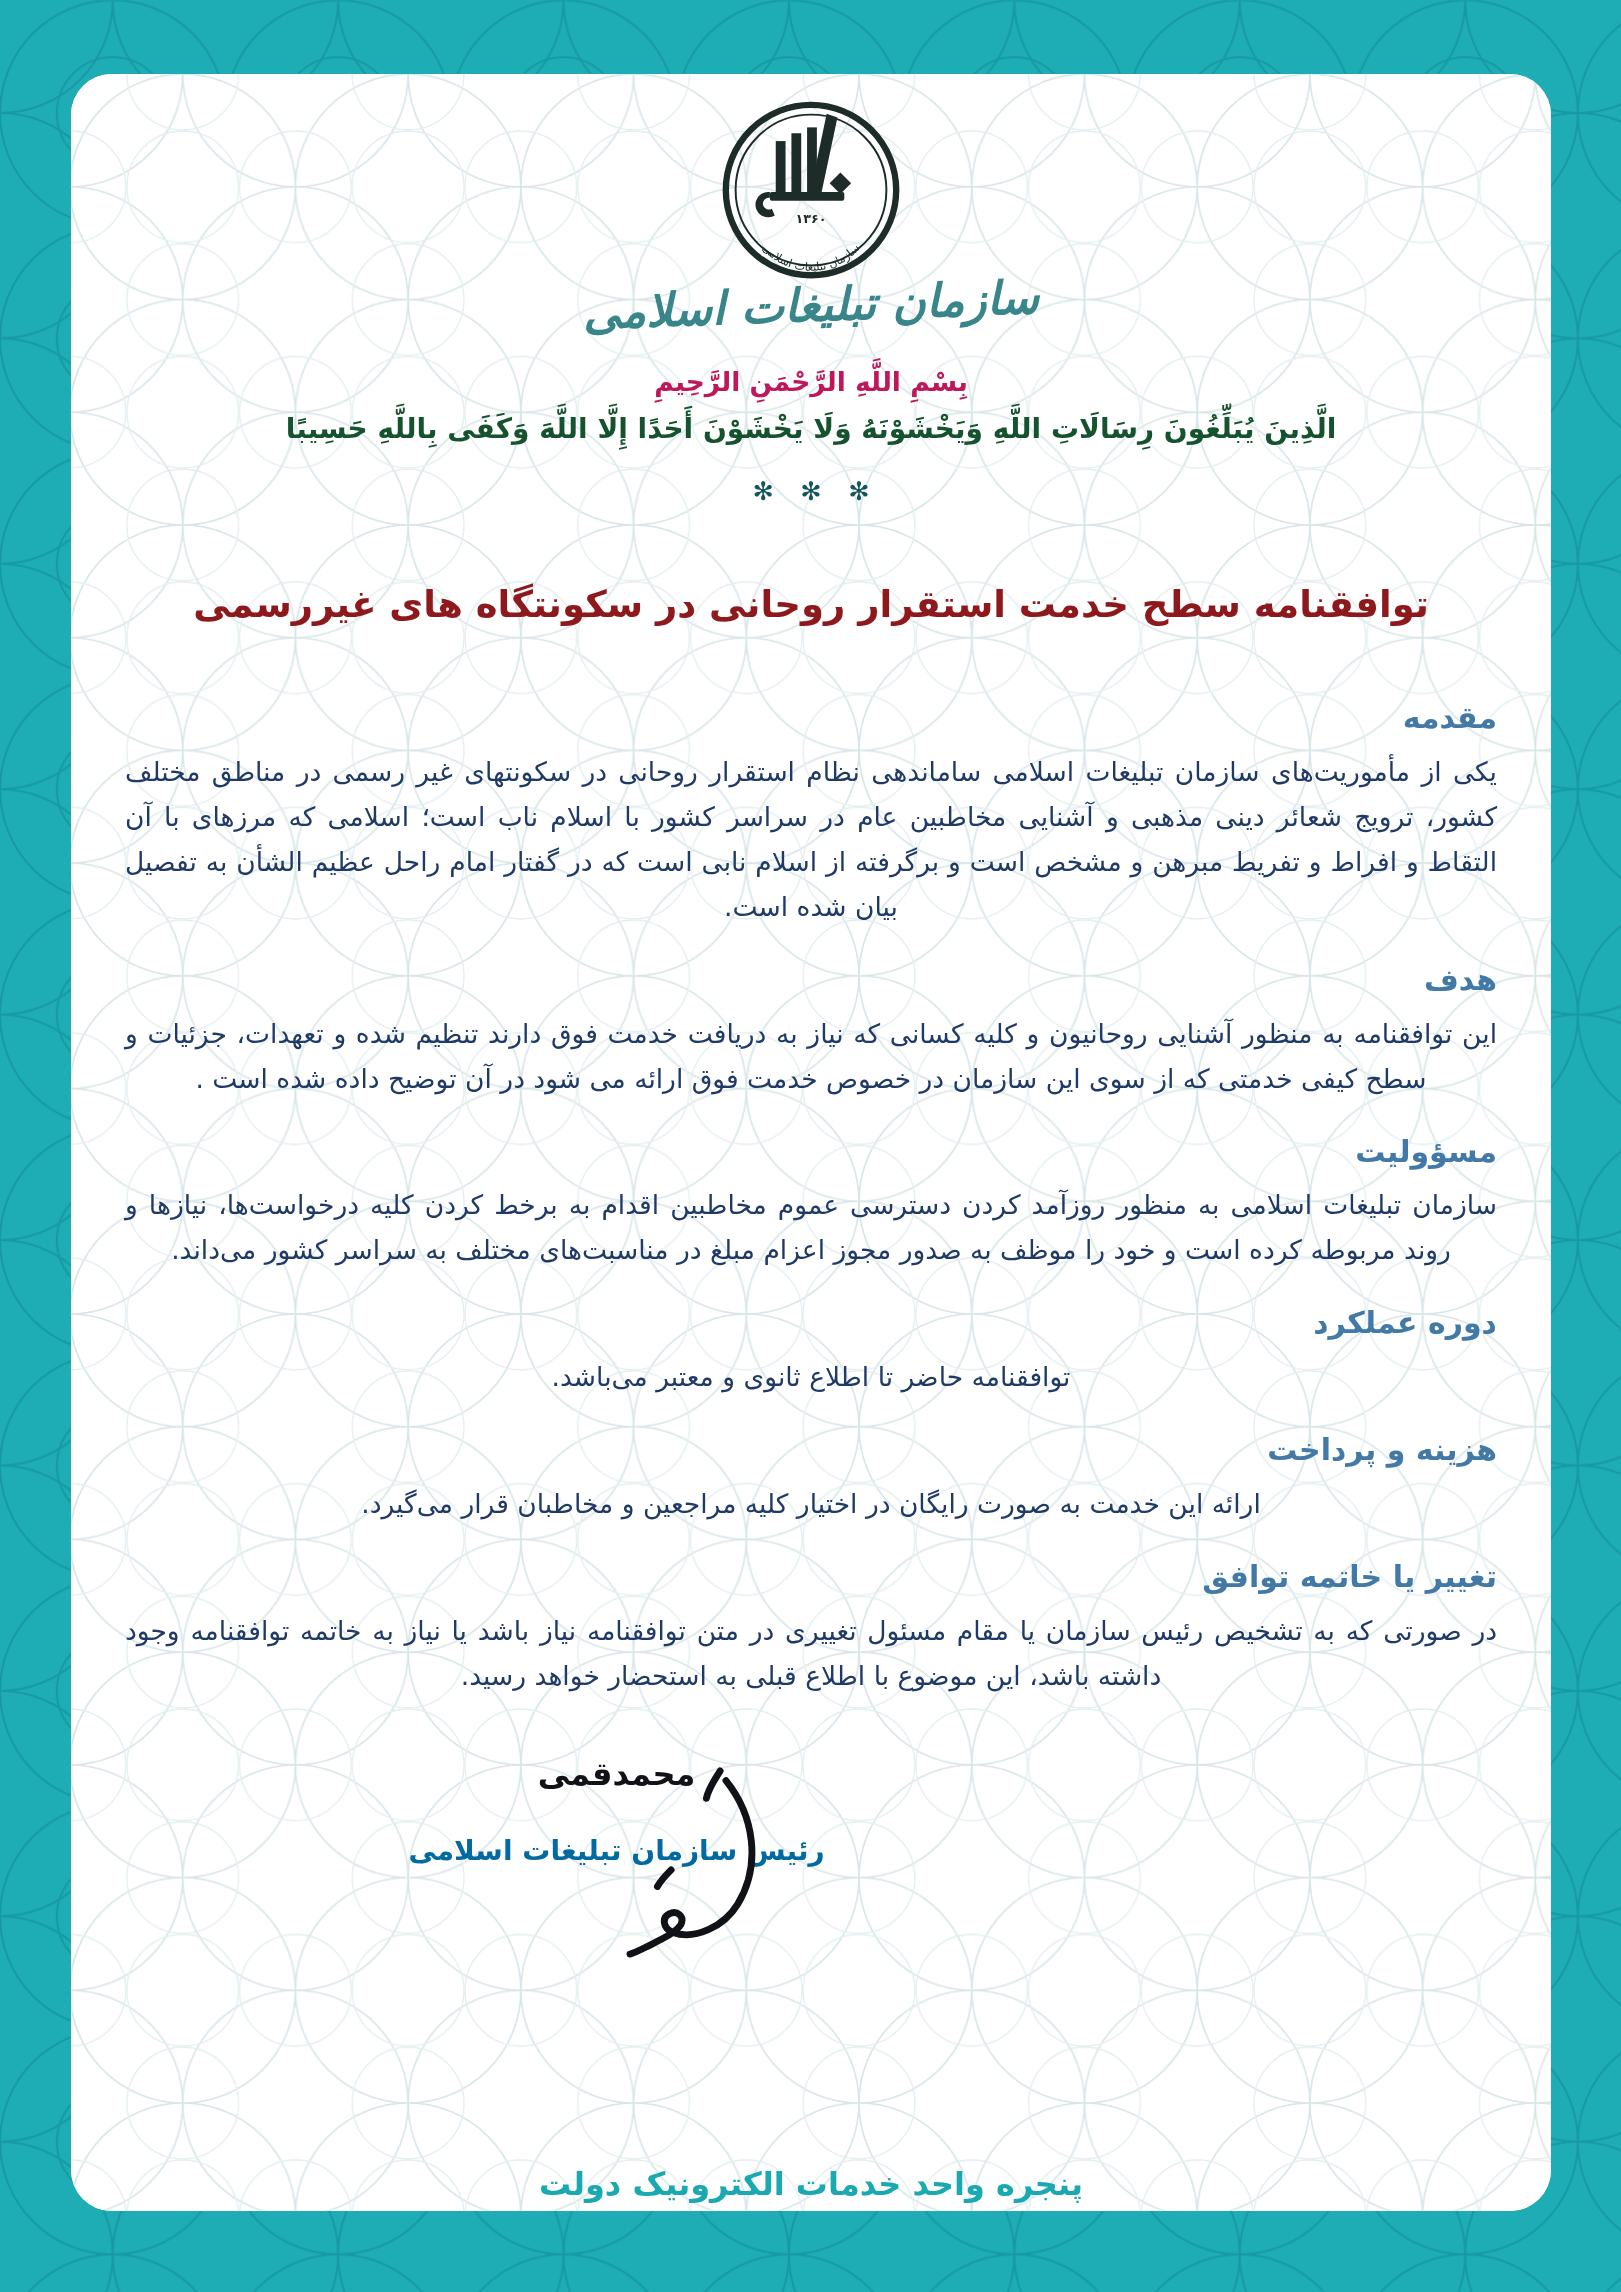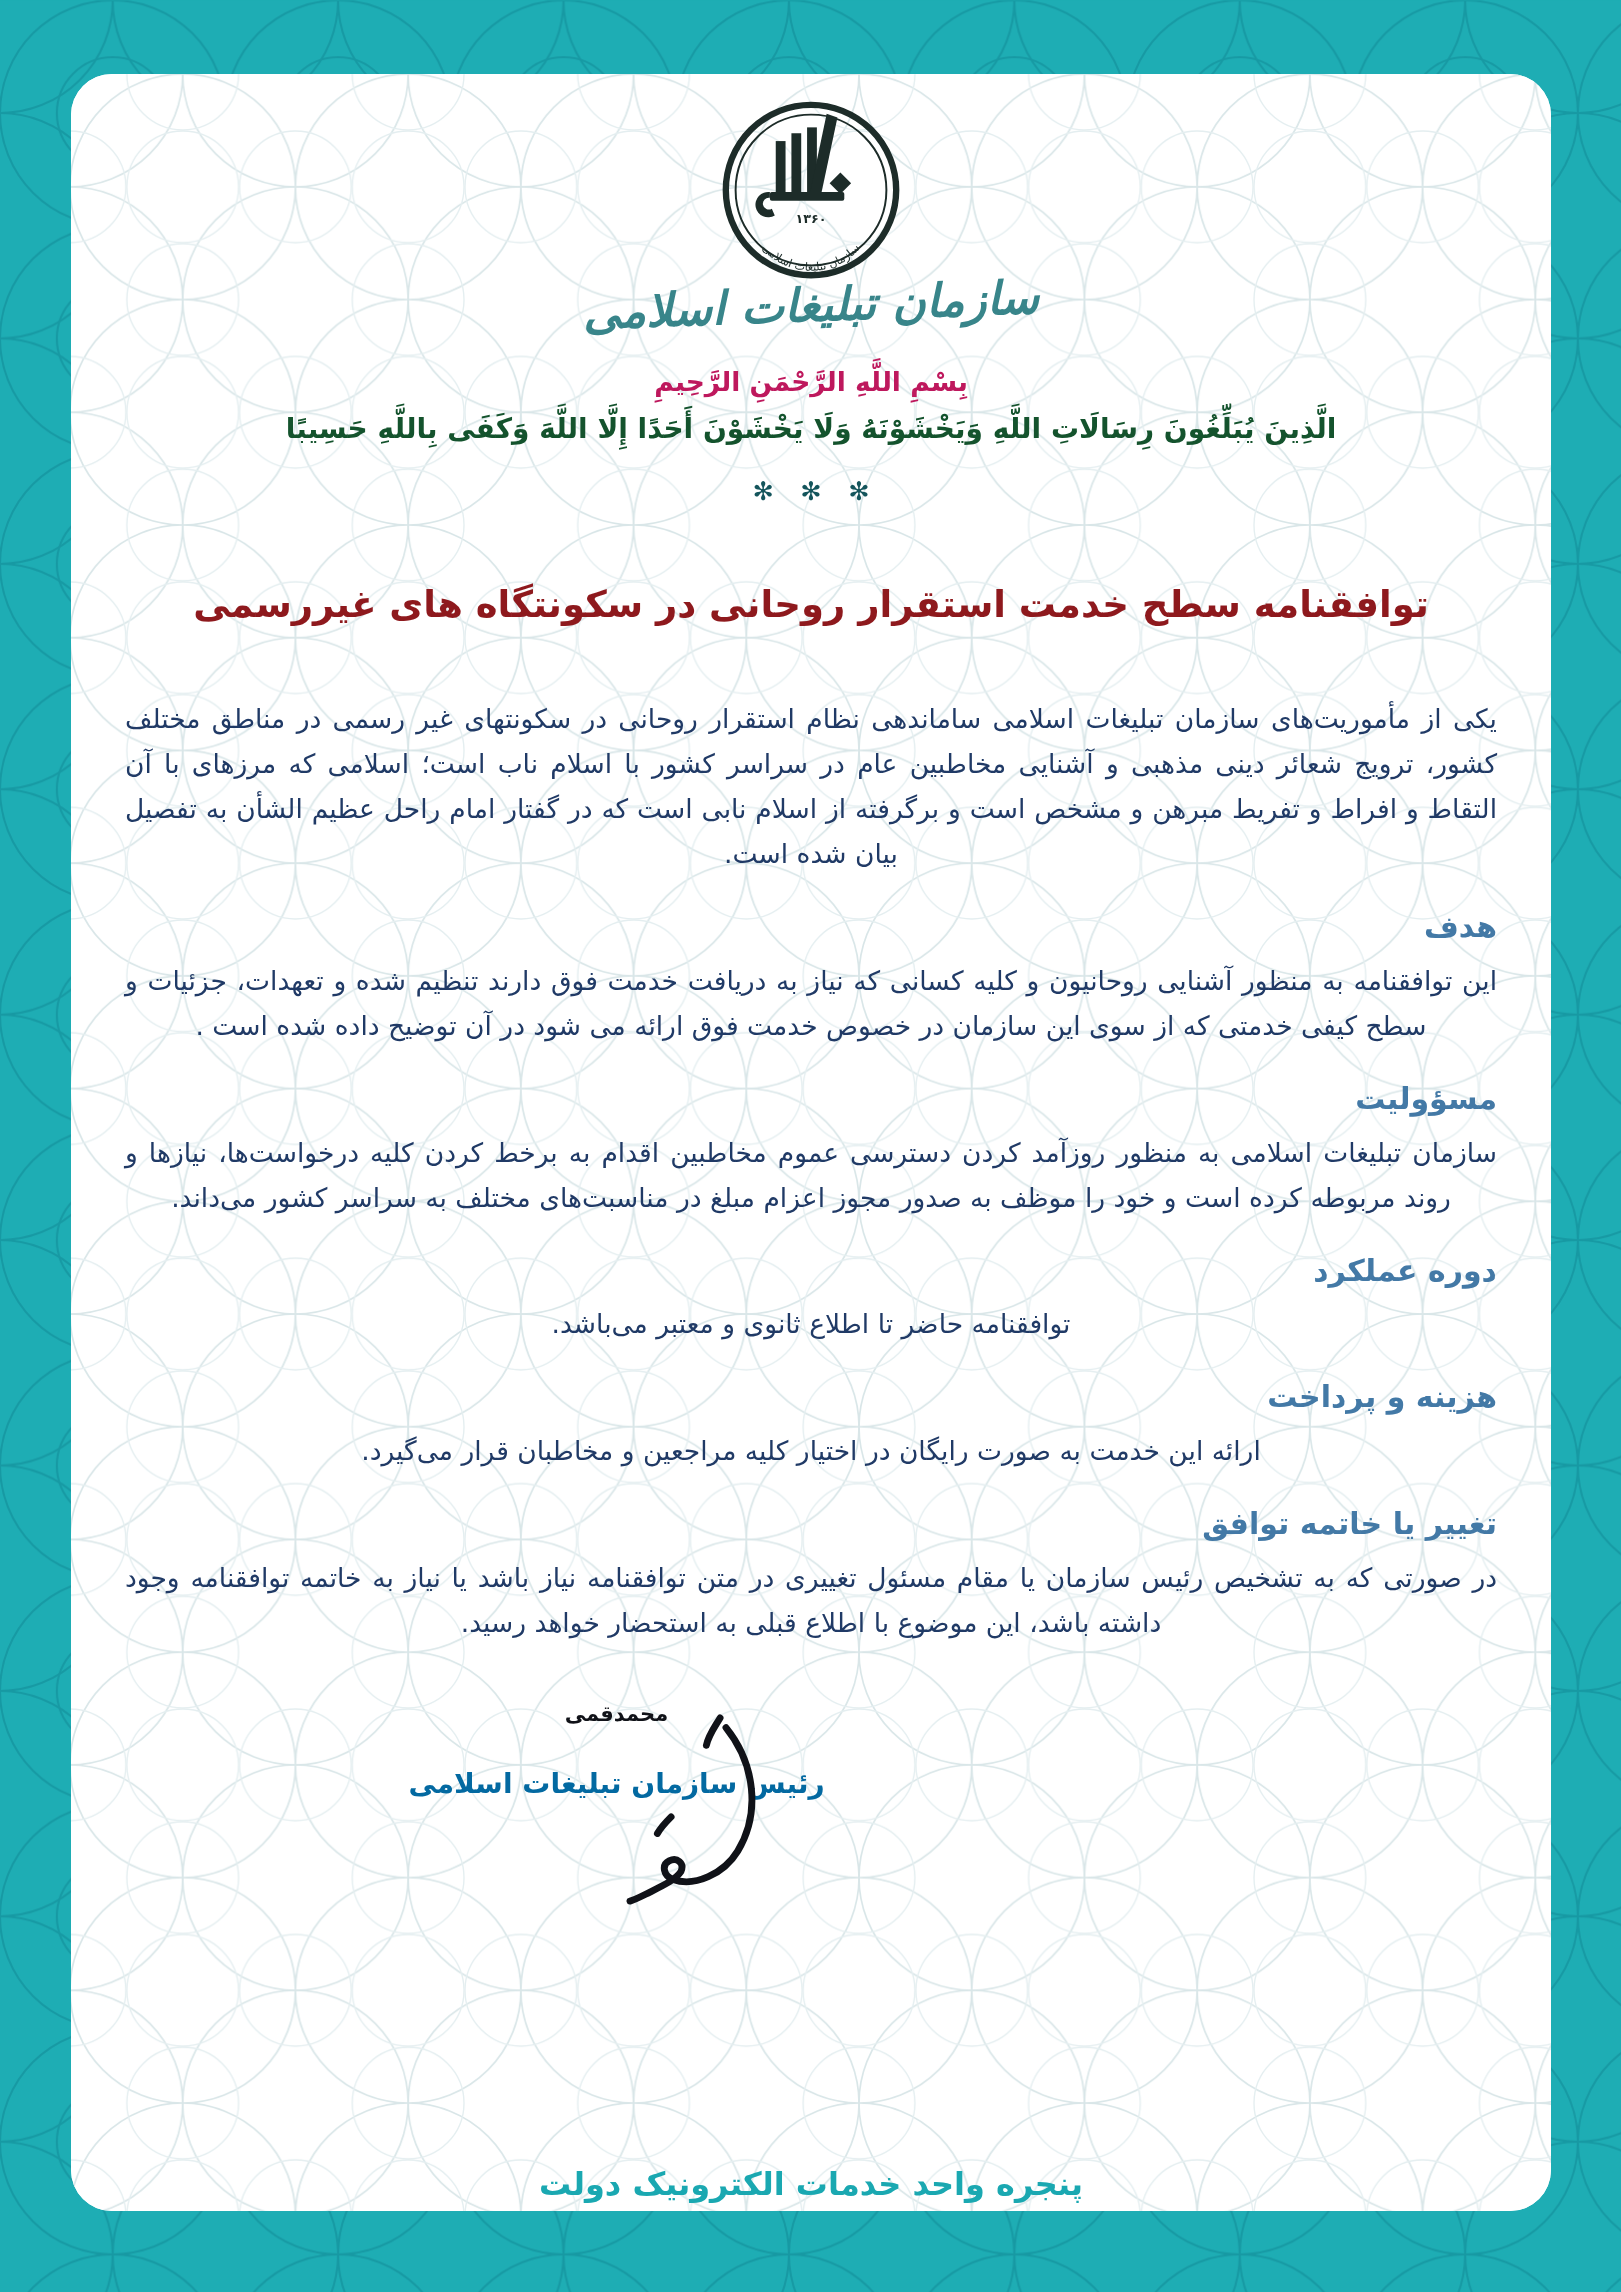--- a/index.html
+++ b/index.html
@@ -59,21 +59,21 @@
     margin: 9.8px 0 0; font-size: 26.5px; color: #203a66;
     line-height: 45px; text-align: justify; text-align-last: center;
     letter-spacing: -0.2px;
   }
 
   .sig-row { position: relative; height: 250px; margin-top: 57px; }
   .sig-block {
     position: absolute; left: 281px; top: 0; width: 421px;
     text-align: center; direction: rtl;
   }
-  .sig-name { font-size: 21px; font-weight: bold; color: #101218; }
+  .sig-name { font-size: 32px; font-weight: bold; color: #101218; }
   .sig-role { margin-top: 41px; font-size: 28px; font-weight: bold; color: #0369a1; }
   .sig-scribble { position: absolute; left: 218px; top: 11.8px; }
 
   .footer {
     position: absolute; left: 0; right: 0; bottom: 7.8px;
     font-size: 32px; font-weight: bold; color: #1aa8b1;
     text-align: center; letter-spacing: -0.5px;
   }
 </style>
 </head>
@@ -156,20 +156,21 @@
     <div class="bismillah">بِسْمِ اللَّهِ الرَّحْمَنِ الرَّحِيمِ</div>
 
     <div class="verse">الَّذِينَ يُبَلِّغُونَ رِسَالَاتِ اللَّهِ وَيَخْشَوْنَهُ وَلَا يَخْشَوْنَ أَحَدًا إِلَّا اللَّهَ وَكَفَى بِاللَّهِ حَسِيبًا</div>
 
     <div class="stars">✻ ✻ ✻</div>
 
     <h1 class="doc-title">توافقنامه سطح خدمت استقرار روحانی در سکونتگاه های غیررسمی</h1>
 
     <div class="sections">
       <section class="sec">
+        <h2>مقدمه</h2>
         <p>یکی از مأموریت‌های سازمان تبلیغات اسلامی ساماندهی نظام استقرار روحانی در سکونتهای غیر رسمی در مناطق مختلف کشور، ترویج شعائر دینی مذهبی و آشنایی مخاطبین عام در سراسر کشور با اسلام ناب است؛ اسلامی که مرزهای با آن التقاط و افراط و تفریط مبرهن و مشخص است و برگرفته از اسلام نابی است که در گفتار امام راحل عظیم الشأن به تفصیل بیان شده است.</p>
       </section>
       <section class="sec">
         <h2>هدف</h2>
         <p>این توافقنامه به منظور آشنایی روحانیون و کلیه کسانی که نیاز به دریافت خدمت فوق دارند تنظیم شده و تعهدات، جزئیات و سطح کیفی خدمتی که از سوی این سازمان در خصوص خدمت فوق ارائه می شود در آن توضیح داده شده است .</p>
       </section>
       <section class="sec">
         <h2>مسؤولیت</h2>
         <p>سازمان تبلیغات اسلامی به منظور روزآمد کردن دسترسی عموم مخاطبین اقدام به برخط کردن کلیه درخواست‌ها، نیازها و روند مربوطه کرده است و خود را موظف به صدور مجوز اعزام مبلغ در مناسبت‌های مختلف به سراسر کشور می‌داند.</p>
       </section>

